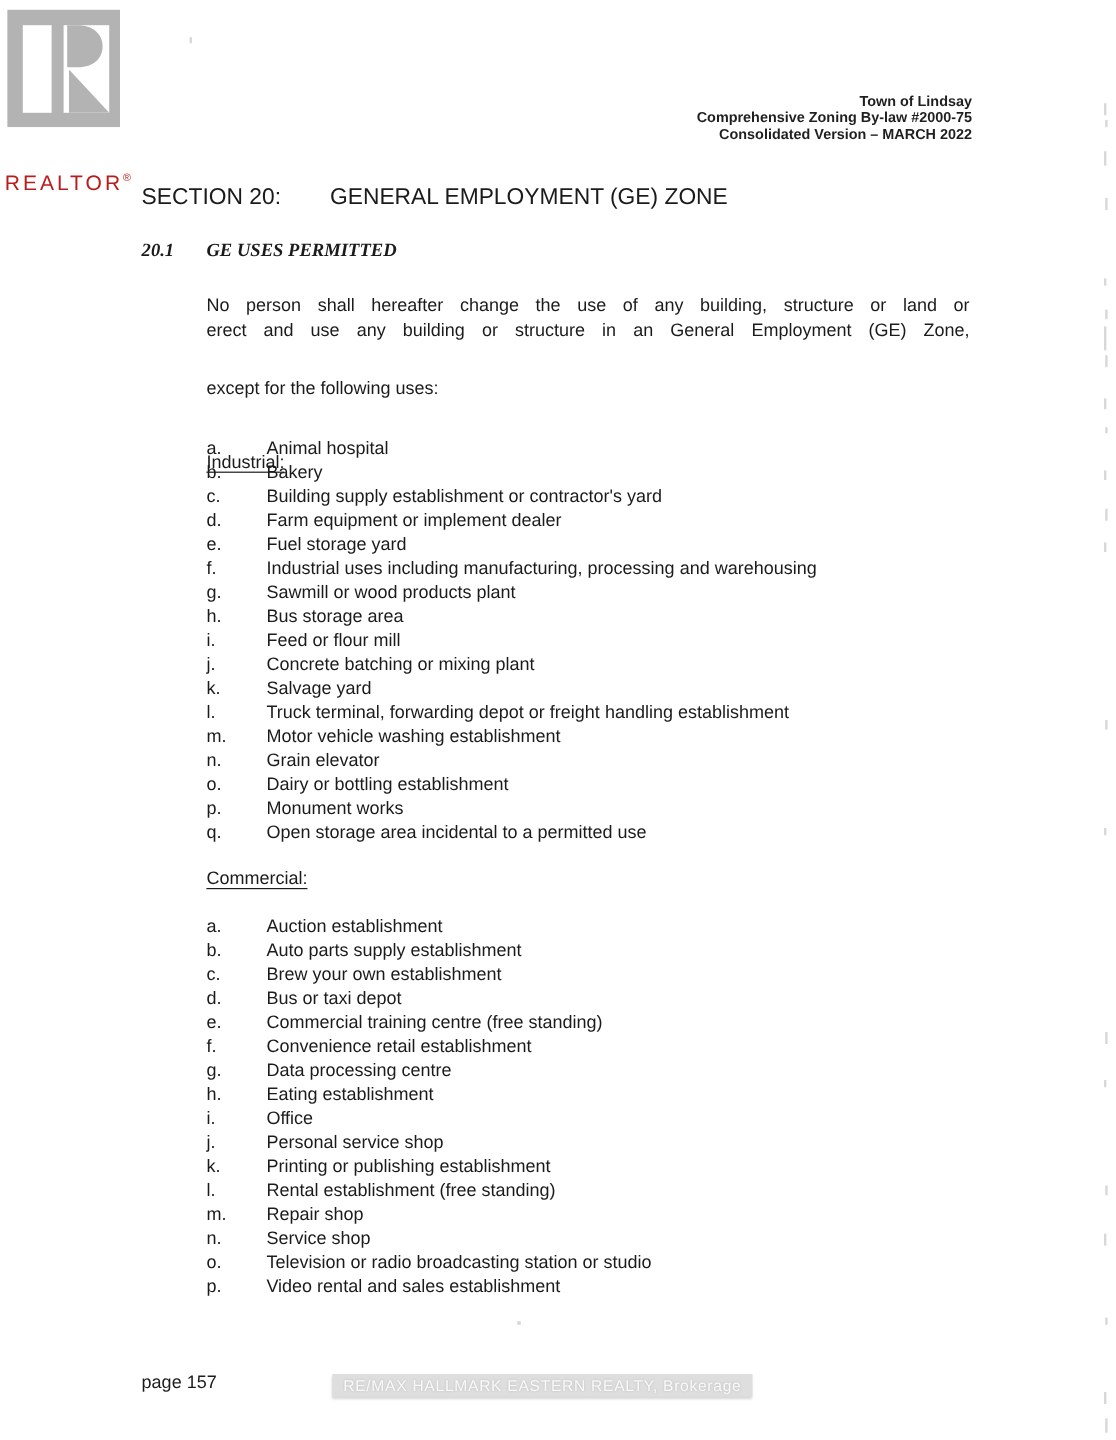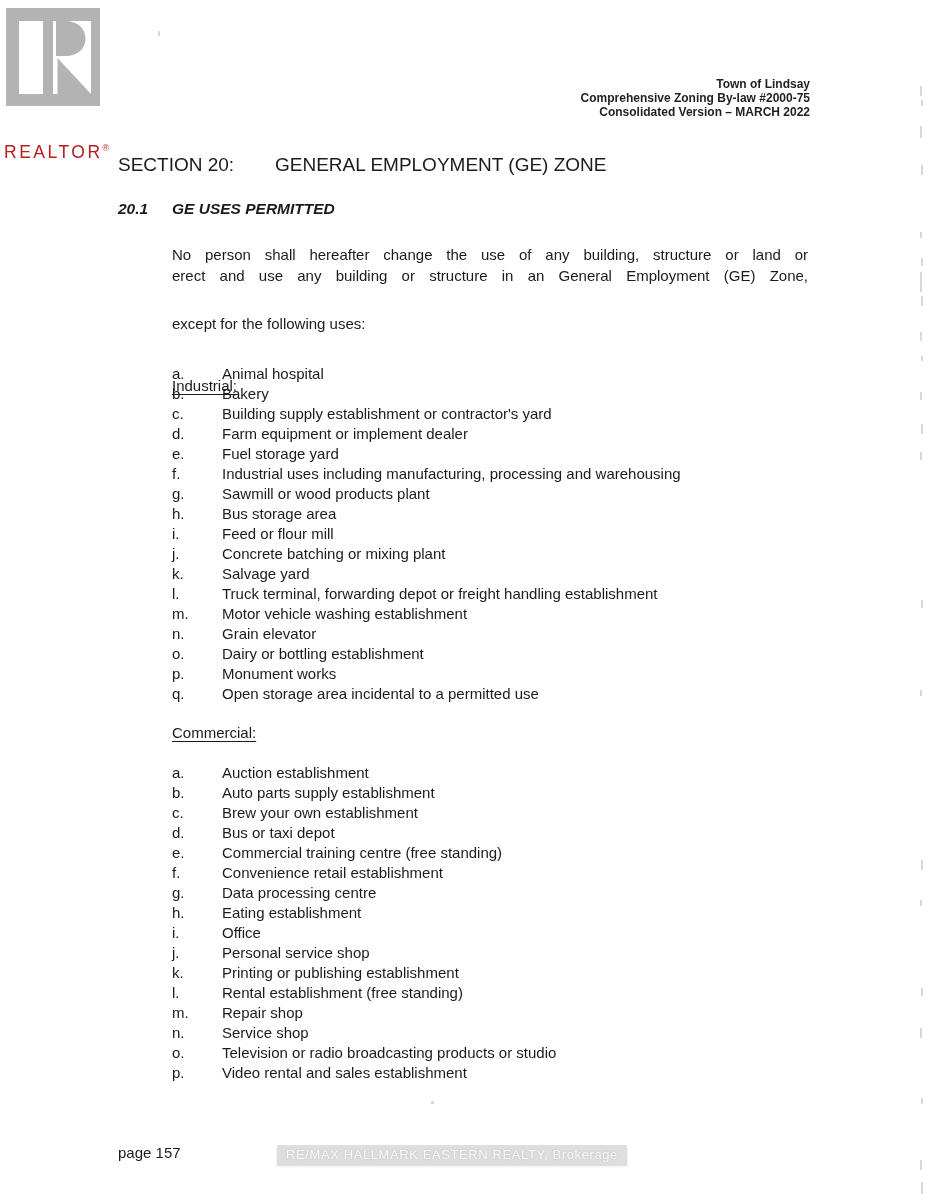--- a/index.html
+++ b/index.html
@@ -27,21 +27,21 @@
   
   .doc-title {
     position:absolute; left:118px; top:154px;
     font-size:19px; font-weight:normal; white-space:nowrap;
   }
   .doc-title .sec { display:inline-block; width:157px; }
 
   
   .subsection {
     position:absolute; left:118px; top:200px;
-    font-size:15.5px; font-weight:bold; font-style:italic; white-space:nowrap;
+    font-size:15.5px; font-weight:bold; font-style:italic; white-space:nowrap;font-family:Liberation Serif, serif;
   }
   .subsection .num { display:inline-block; width:54px; }
 
   
   .intro {
     position:absolute; left:172px; top:245px; width:636px;
     font-size:15px; line-height:20.5px;
   }
   .intro .jline { text-align:justify; text-align-last:justify; }
   .intro .jline:last-child { text-align:left; text-align-last:left;margin-top:28px; }
@@ -273,21 +273,21 @@
       <span class="use-text">Repair shop</span>
     </div>
 
     <div class="use-row">
       <span class="use-letter">n.</span>
       <span class="use-text">Service shop</span>
     </div>
 
     <div class="use-row">
       <span class="use-letter">o.</span>
-      <span class="use-text">Television or radio broadcasting products or studio</span>
+      <span class="use-text">Television or radio broadcasting station or studio</span>
     </div>
 
     <div class="use-row">
       <span class="use-letter">p.</span>
       <span class="use-text">Video rental and sales establishment</span>
     </div>
   </div>
 
 <div class="page-number">page 157</div>
 <div class="watermark">RE/MAX HALLMARK EASTERN REALTY, Brokerage</div>

